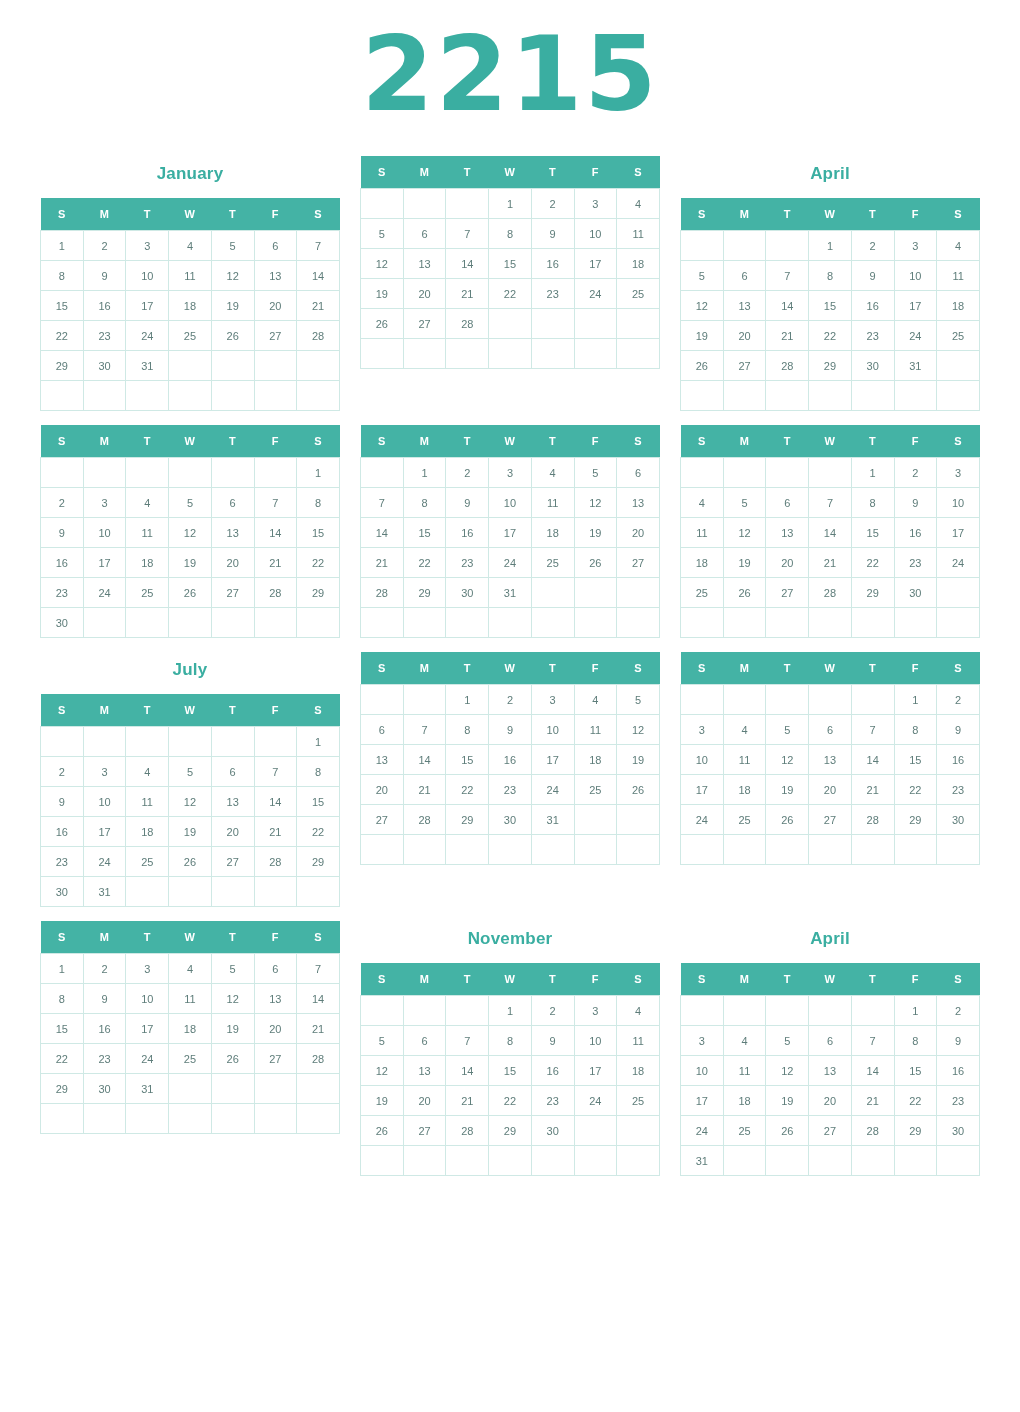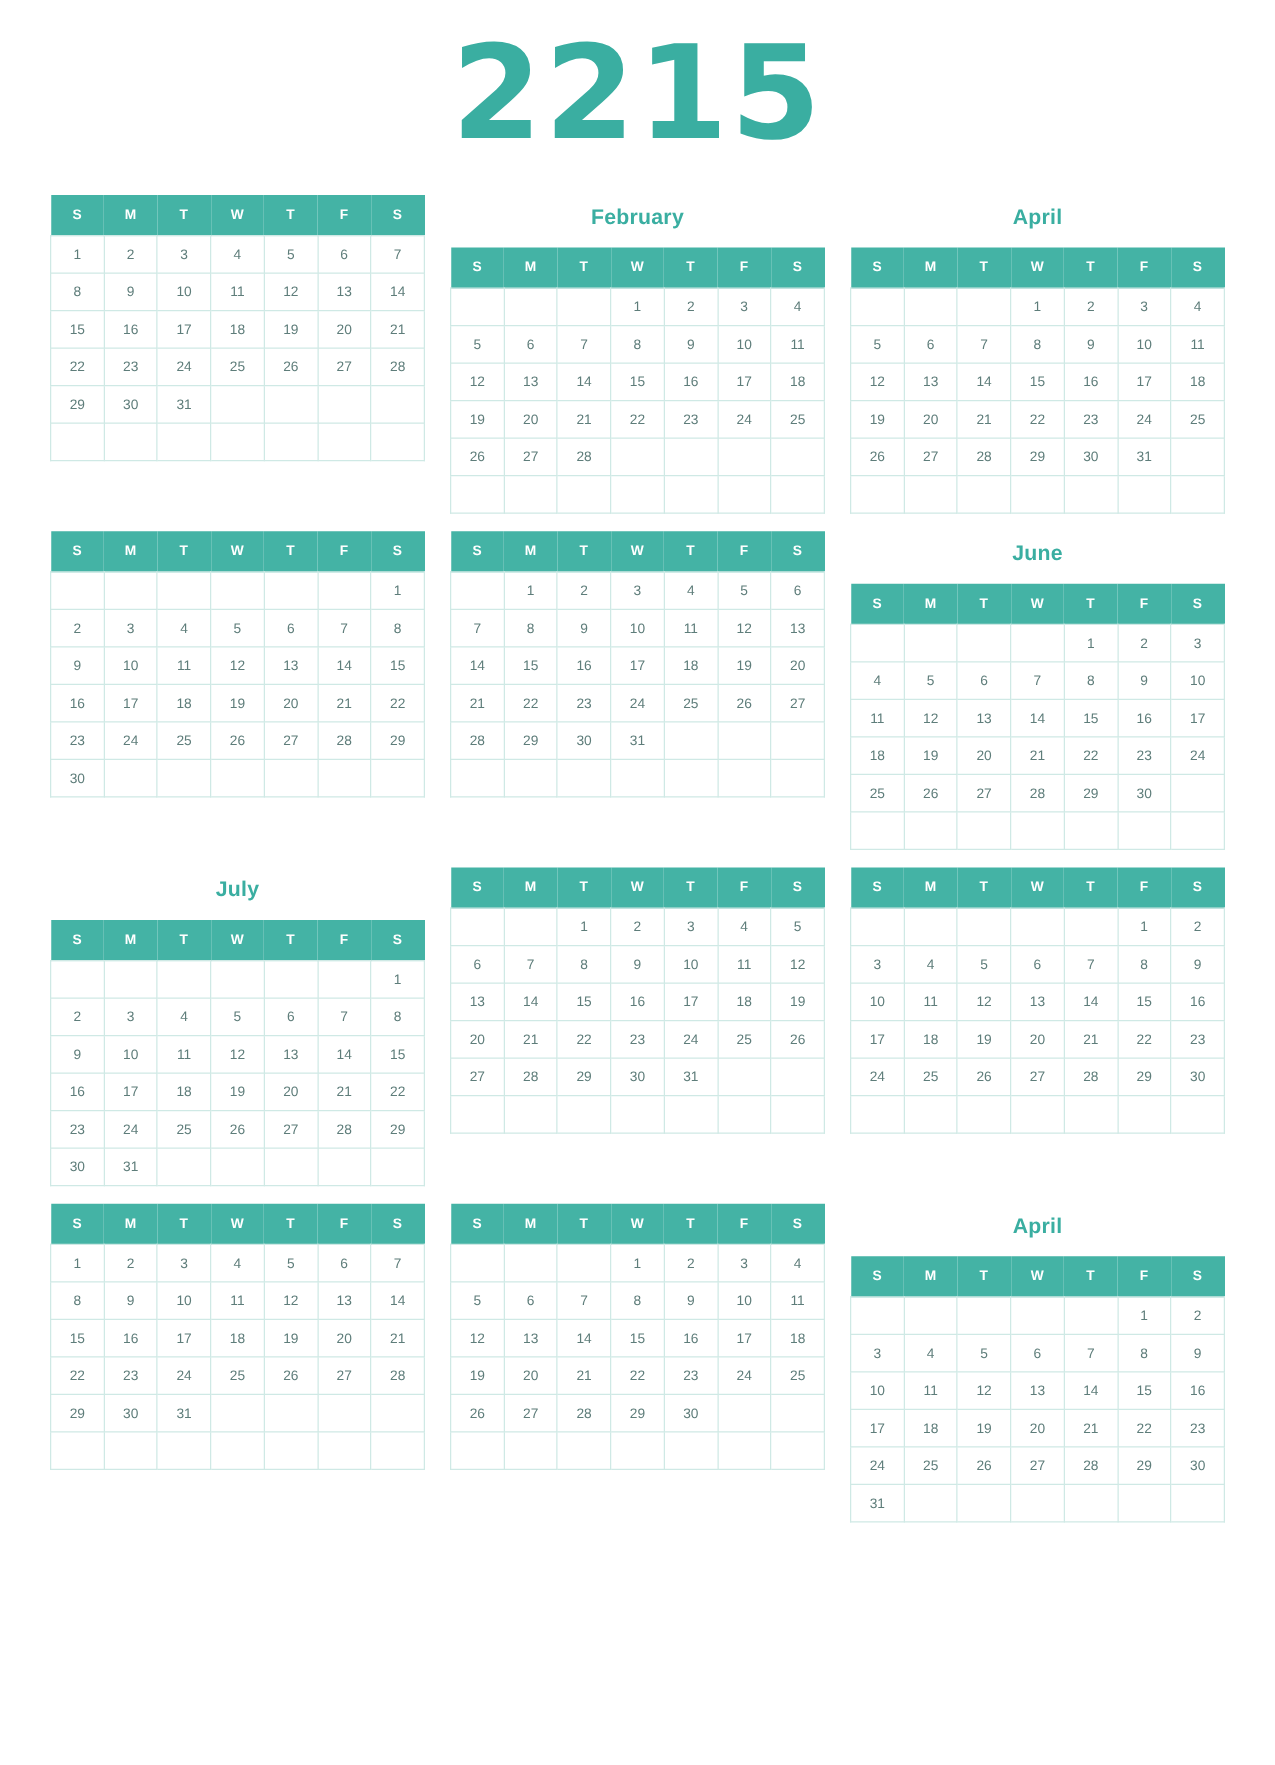--- a/index.html
+++ b/index.html
@@ -78,20 +78,21 @@
     color: transparent;
   }
 </style>
 </head>
 <body>
 
 <div class="page">
   <h1 class="year-title">2215</h1>
   <div class="grid" id="months-grid">
       <div class="month">
+        <div class="month-name">January</div>
         <table class="cal">
           <thead>
             <tr>
               <th>S</th>
               <th>M</th>
               <th>T</th>
               <th>W</th>
               <th>T</th>
               <th>F</th>
               <th>S</th>
@@ -149,21 +150,20 @@
               <td class="empty"></td>
               <td class="empty"></td>
               <td class="empty"></td>
               <td class="empty"></td>
               <td class="empty"></td>
             </tr>
           </tbody>
         </table>
       </div>
       <div class="month">
-        <div class="month-name">February</div>
         <table class="cal">
           <thead>
             <tr>
               <th>S</th>
               <th>M</th>
               <th>T</th>
               <th>W</th>
               <th>T</th>
               <th>F</th>
               <th>S</th>
@@ -435,21 +435,20 @@
               <td class="empty"></td>
               <td class="empty"></td>
               <td class="empty"></td>
               <td class="empty"></td>
               <td class="empty"></td>
             </tr>
           </tbody>
         </table>
       </div>
       <div class="month">
-        <div class="month-name">June</div>
         <table class="cal">
           <thead>
             <tr>
               <th>S</th>
               <th>M</th>
               <th>T</th>
               <th>W</th>
               <th>T</th>
               <th>F</th>
               <th>S</th>
@@ -792,20 +791,21 @@
               <td class="empty"></td>
               <td class="empty"></td>
               <td class="empty"></td>
               <td class="empty"></td>
               <td class="empty"></td>
             </tr>
           </tbody>
         </table>
       </div>
       <div class="month">
+        <div class="month-name">November</div>
         <table class="cal">
           <thead>
             <tr>
               <th>S</th>
               <th>M</th>
               <th>T</th>
               <th>W</th>
               <th>T</th>
               <th>F</th>
               <th>S</th>

